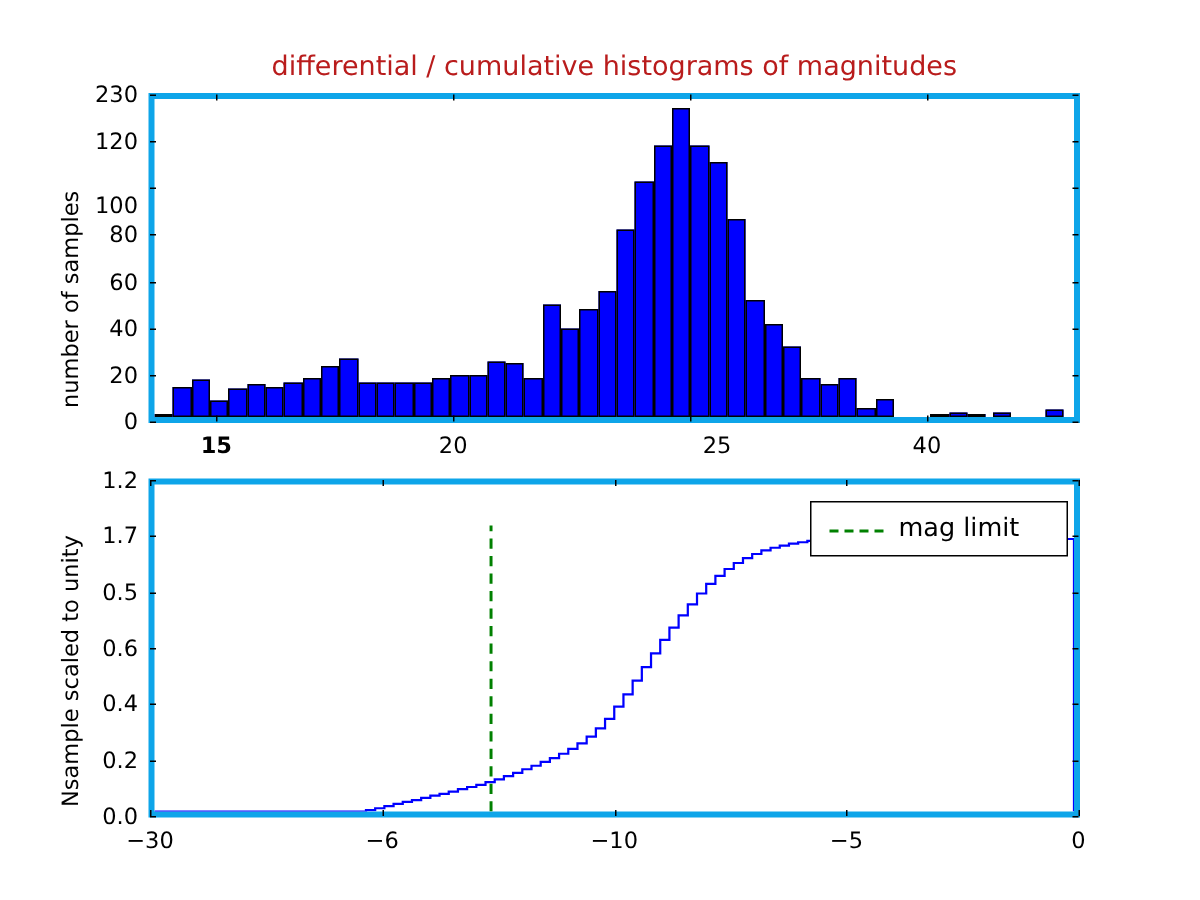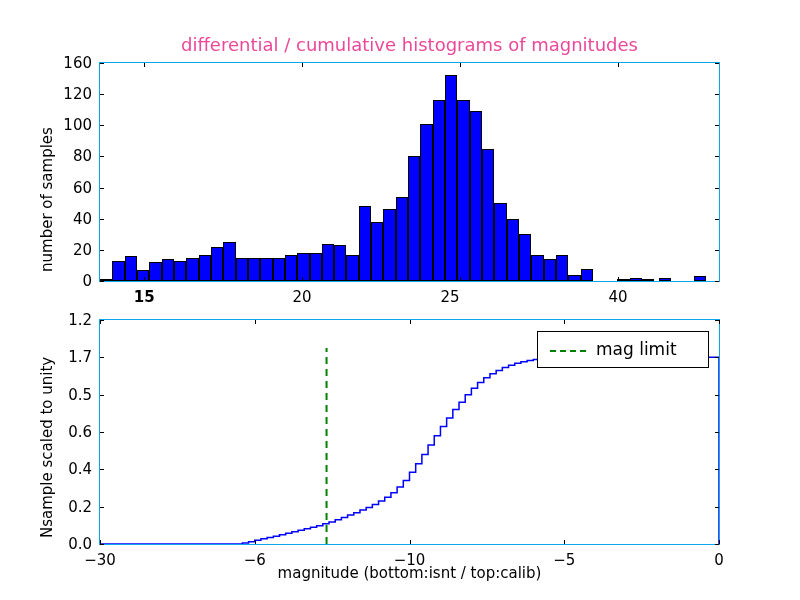--- a/index.html
+++ b/index.html
@@ -17,21 +17,21 @@
   #figure {
     position: absolute;
     left: 0; top: 0;
     width: 800px;
     height: 600px;
     background: #ffffff;
   }
   .axes {
     position: absolute;
     box-sizing: border-box;
-    border: 1px solid #0ea5e9;
+    border: 4px solid #0ea5e9;
     background: #ffffff;
     overflow: visible;
   }
   #axes-top {
     left: 99px;
     top: 62px;
     width: 621px;
     height: 220px;
   }
   #axes-bottom {
@@ -47,21 +47,21 @@
     height: 100%;
     overflow: hidden;
   }
   .fig-title {
     position: absolute;
     left: 99px;
     top: 34px;
     width: 621px;
     text-align: center;
     font-size: 18px;
-    color: #ec4899;
+    color: #b91c1c;
     white-space: nowrap;
   }
   .ylabel {
     position: absolute;
     font-size: 15px;
     color: #000000;
     transform-origin: 0 0;
     transform: rotate(-90deg);
     white-space: nowrap;
   }
@@ -178,33 +178,33 @@
       <div class="ytick-wrap" style="top: 218.714px;">
         <div class="ytick-label" style="top: 0px;">40</div>
       </div>
       <div class="ytick-wrap" style="top: 187.571px;">
         <div class="ytick-label" style="top: 0px;">60</div>
       </div>
       <div class="ytick-wrap" style="top: 156.429px;">
         <div class="ytick-label" style="top: 0px;">80</div>
       </div>
       <div class="ytick-wrap" style="top: 125.286px;">
-        <div class="ytick-label" style="top: 0px;">100</div>
+        <div class="ytick-label" style="top: 12px;">100</div>
       </div>
       <div class="ytick-wrap" style="top: 94.1429px;">
         <div class="ytick-label" style="top: 0px;">120</div>
       </div>
       <div class="ytick-wrap" style="top: 63px;">
-        <div class="ytick-label" style="top: 0px;">160</div>
+        <div class="ytick-label" style="top: 0px;">230</div>
       </div>
     </div>
   <div id="top-xticks">
       <div class="xtick-label" style="left: 144.214px; top: 288px; font-weight: bold;">15</div>
       <div class="xtick-label" style="left: 302.122px; top: 288px;">20</div>
-      <div class="xtick-label" style="left: 450px; top: 288px;">25</div>
+      <div class="xtick-label" style="left: 478px; top: 288px;">25</div>
       <div class="xtick-label" style="left: 617.939px; top: 288px;">40</div>
     </div>
 
   <div class="axes" id="axes-top">
     <div class="plotarea" id="top-plot">
         <div class="bar" style="left: 0.157908px; width: 12.3168px; height: 1.55714px; background: rgb(0, 0, 255); border-color: rgb(0, 0, 0);"></div>
         <div class="bar" style="left: 12.4747px; width: 12.3168px; height: 20.2429px; background: rgb(0, 0, 255); border-color: rgb(0, 0, 0);"></div>
         <div class="bar" style="left: 24.7916px; width: 12.3168px; height: 24.9143px; background: rgb(0, 0, 255); border-color: rgb(0, 0, 0);"></div>
         <div class="bar" style="left: 37.1084px; width: 12.3168px; height: 10.9px; background: rgb(0, 0, 255); border-color: rgb(0, 0, 0);"></div>
         <div class="bar" style="left: 49.4253px; width: 12.3168px; height: 18.6857px; background: rgb(0, 0, 255); border-color: rgb(0, 0, 0);"></div>
@@ -245,21 +245,20 @@
         <div class="bar" style="left: 480.515px; width: 12.3168px; height: 12.4571px; background: rgb(0, 0, 255); border-color: rgb(0, 0, 0);"></div>
         <div class="bar" style="left: 559.153px; width: 12.3168px; height: 3.11429px; background: rgb(0, 0, 255); border-color: rgb(0, 0, 0);"></div>
         <div class="bar" style="left: 593.893px; width: 12.3168px; height: 4.67143px; background: rgb(0, 0, 255); border-color: rgb(0, 0, 0);"></div>
         <div class="bar" style="left: 517.465px; width: 12.3168px; height: 1.55714px; background: rgb(0, 0, 255); border-color: rgb(0, 0, 0);"></div>
         <div class="bar" style="left: 529.782px; width: 12.3168px; height: 3.11429px; background: rgb(0, 0, 255); border-color: rgb(0, 0, 0);"></div>
         <div class="bar" style="left: 542.099px; width: 12.3168px; height: 1.55714px; background: rgb(0, 0, 255); border-color: rgb(0, 0, 0);"></div>
       </div>
   </div>
 
   <div class="ylabel" id="ylabel-bottom">Nsample scaled to unity</div>
-  <div class="xlabel">magnitude (bottom:isnt / top:calib)</div>
   <div id="bot-yticks">
       <div class="ytick-wrap" style="top: 544px;">
         <div class="ytick-label">0.0</div>
       </div>
       <div class="ytick-wrap" style="top: 506.667px;">
         <div class="ytick-label">0.2</div>
       </div>
       <div class="ytick-wrap" style="top: 469.333px;">
         <div class="ytick-label">0.4</div>
       </div>

